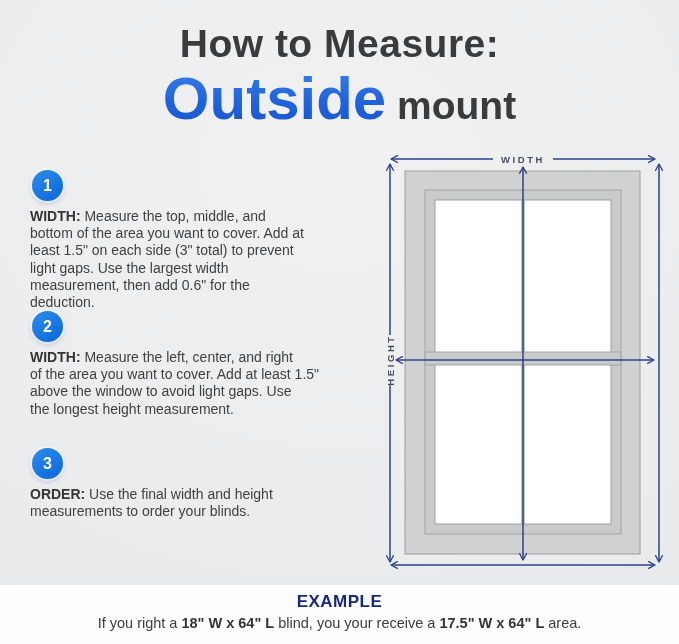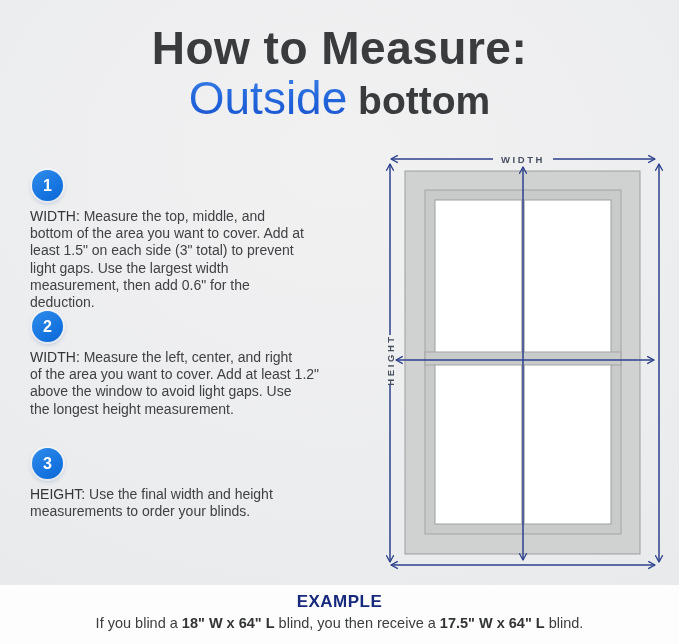--- a/index.html
+++ b/index.html
@@ -17,34 +17,34 @@
   
   .title-wrap {
     position: absolute;
     top: 24px;
     left: 0;
     width: 100%;
     text-align: center;
     line-height: 1.05;
   }
   .title-line1 {
-    font-size: 46px;
+    font-size: 39px;
     font-weight: 700;
     color: #3a3b3c;
     letter-spacing: 0.5px;
   }
   .title-line2 {
     margin-top: 2px;
     font-size: 39px;
     font-weight: 700;
     color: #3a3b3c;
   }
   .title-highlight {
-    font-size: 46px;
-    font-weight: 400;
+    font-size: 60px;
+    font-weight: 700;
     background: linear-gradient(180deg, #3b82e8 0%, #2063da 55%, #1b52cd 100%);
     -webkit-background-clip: text;
     background-clip: text;
     color: transparent;
     text-align: right;
   }
 
   
   .step { position: absolute; left: 30px; width: 352px; }
   .step-1 { top: 170px; }
@@ -62,21 +62,21 @@
     box-shadow: 0 0 0 2px rgba(255,255,255,0.55), 0 2px 5px rgba(20,70,150,0.30);
     margin-left: 2px;
   }
   .step p {
     margin-top: 7px;
     font-size: 14px;
     line-height: 17.2px;
     color: #404142;
     white-space: pre-line;
   }
-  .step p strong { color: #343536; font-weight: 400; }
+  .step p strong { color: #343536; font-weight: 700; }
 
   
   .diagram { position: absolute; left: 375px; top: 142px; width: 304px; height: 470px; }
 
   
   .example {
     position: absolute;
     left: 0; top: 585px;
     width: 100%; height: 59px;
     background: #fdfdfd;
@@ -96,44 +96,44 @@
   }
   .example p strong { color: #333435; }
 </style>
 </head>
 <body>
 
 <div class="canvas">
 
   <header class="title-wrap">
     <div class="title-line1">How to Measure:</div>
-    <div class="title-line2"><span class="title-highlight">Outside</span><span> bottom</span></div>
+    <div class="title-line2"><span class="title-highlight">Outside</span><span> mount</span></div>
   </header>
 
   <section class="step step-1">
     <div class="badge">1</div>
     <p><strong>WIDTH:</strong><span> Measure the top, middle, and
 bottom of the area you want to cover. Add at
 least 1.5" on each side (3" total) to prevent
 light gaps. Use the largest width
 measurement, then add 0.6" for the
 deduction.</span></p>
   </section>
 
   <section class="step step-2">
     <div class="badge">2</div>
     <p><strong>WIDTH:</strong><span> Measure the left, center, and right
-of the area you want to cover. Add at least 1.2"
+of the area you want to cover. Add at least 1.5"
 above the window to avoid light gaps. Use
 the longest height measurement.</span></p>
   </section>
 
   <section class="step step-3">
     <div class="badge">3</div>
-    <p><strong>HEIGHT:</strong><span> Use the final width and height
+    <p><strong>ORDER:</strong><span> Use the final width and height
 measurements to order your blinds.</span></p>
   </section>
 
   <div class="diagram">
     <svg width="304" height="470" viewBox="0 0 304 470" xmlns="http://www.w3.org/2000/svg">
       <defs>
         <marker id="ah" viewBox="0 0 10 10" refX="8.5" refY="5" markerWidth="9" markerHeight="9" markerUnits="userSpaceOnUse" orient="auto-start-reverse">
           <path d="M1.5,1.2 L8.5,5 L1.5,8.8" fill="none" stroke="#2c418c" stroke-width="1.5" stroke-linecap="round" stroke-linejoin="round"></path>
         </marker>
       </defs>
@@ -161,16 +161,16 @@
       <line x1="284" y1="22" x2="284" y2="420" stroke="#2c418c" stroke-width="1.5" marker-start="url(#ah)" marker-end="url(#ah)"></line>
 
       <line x1="148" y1="25" x2="148" y2="418" stroke="#2c418c" stroke-width="1.5" marker-start="url(#ah)" marker-end="url(#ah)"></line>
 
       <line x1="21" y1="218" x2="279" y2="218" stroke="#2c418c" stroke-width="1.5" marker-start="url(#ah)" marker-end="url(#ah)"></line>
     </svg>
   </div>
 
   <footer class="example">
     <h3>EXAMPLE</h3>
-    <p><span>If you blind a </span><strong>18" W x 64" L</strong><span> blind, you then receive a </span><strong>17.5" W x 64" L</strong><span> blind.</span></p>
+    <p><span>If you right a </span><strong>18" W x 64" L</strong><span> blind, you your receive a </span><strong>17.5" W x 64" L</strong><span> area.</span></p>
   </footer>
 
 </div>
 
 </body></html>

